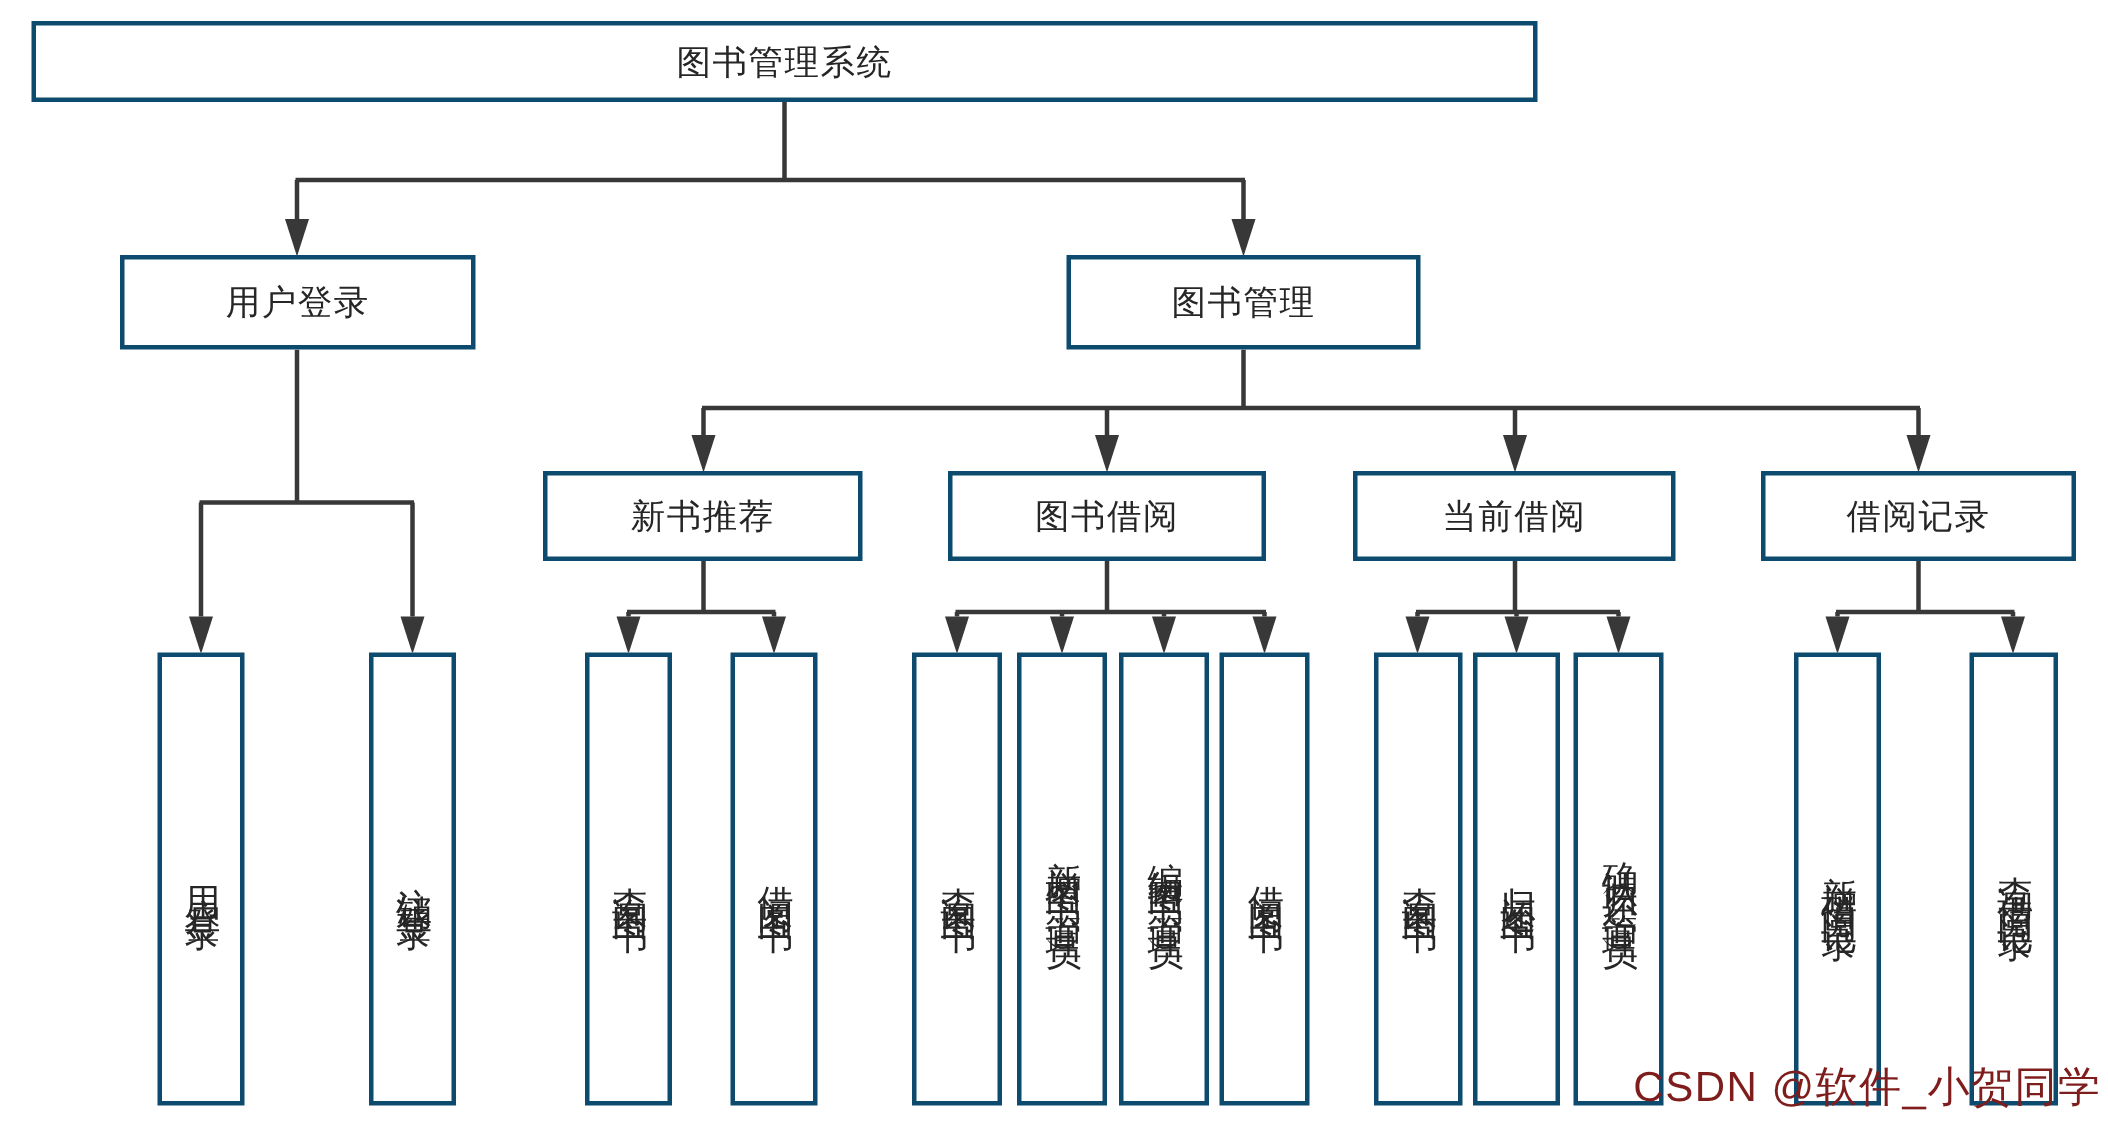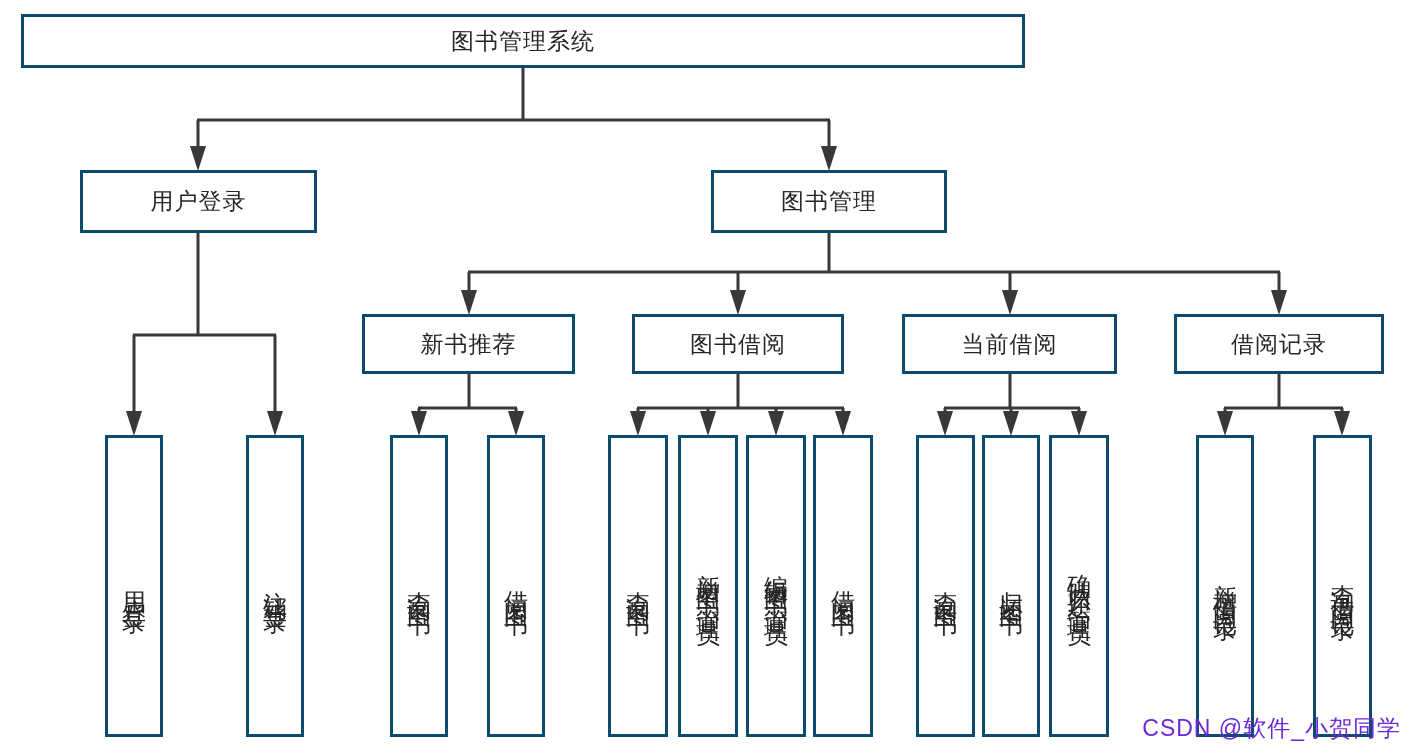--- a/index.html
+++ b/index.html
@@ -57,22 +57,22 @@
   .l-c3 { left: 813px;  width: 60px; }
   .l-d0 { left: 916px;  width: 59px; }
   .l-d1 { left: 982px;  }
   .l-d2 { left: 1049px; width: 60px; }
   .l-e0 { left: 1196px; }
   .l-e1 { left: 1313px; width: 59px; }
   .watermark {
     position: absolute;
     right: 4px;
     bottom: 3px;
-    font-size: 23px;
-    color: #6d28d9;
+    font-size: 28px;
+    color: #7f1d1d;
     letter-spacing: 1px;
     white-space: nowrap;
   }
 </style>
 </head>
 <body>
 
 <div class="canvas">
 
   <svg class="wires" viewBox="0 0 1405 747" xmlns="http://www.w3.org/2000/svg">

